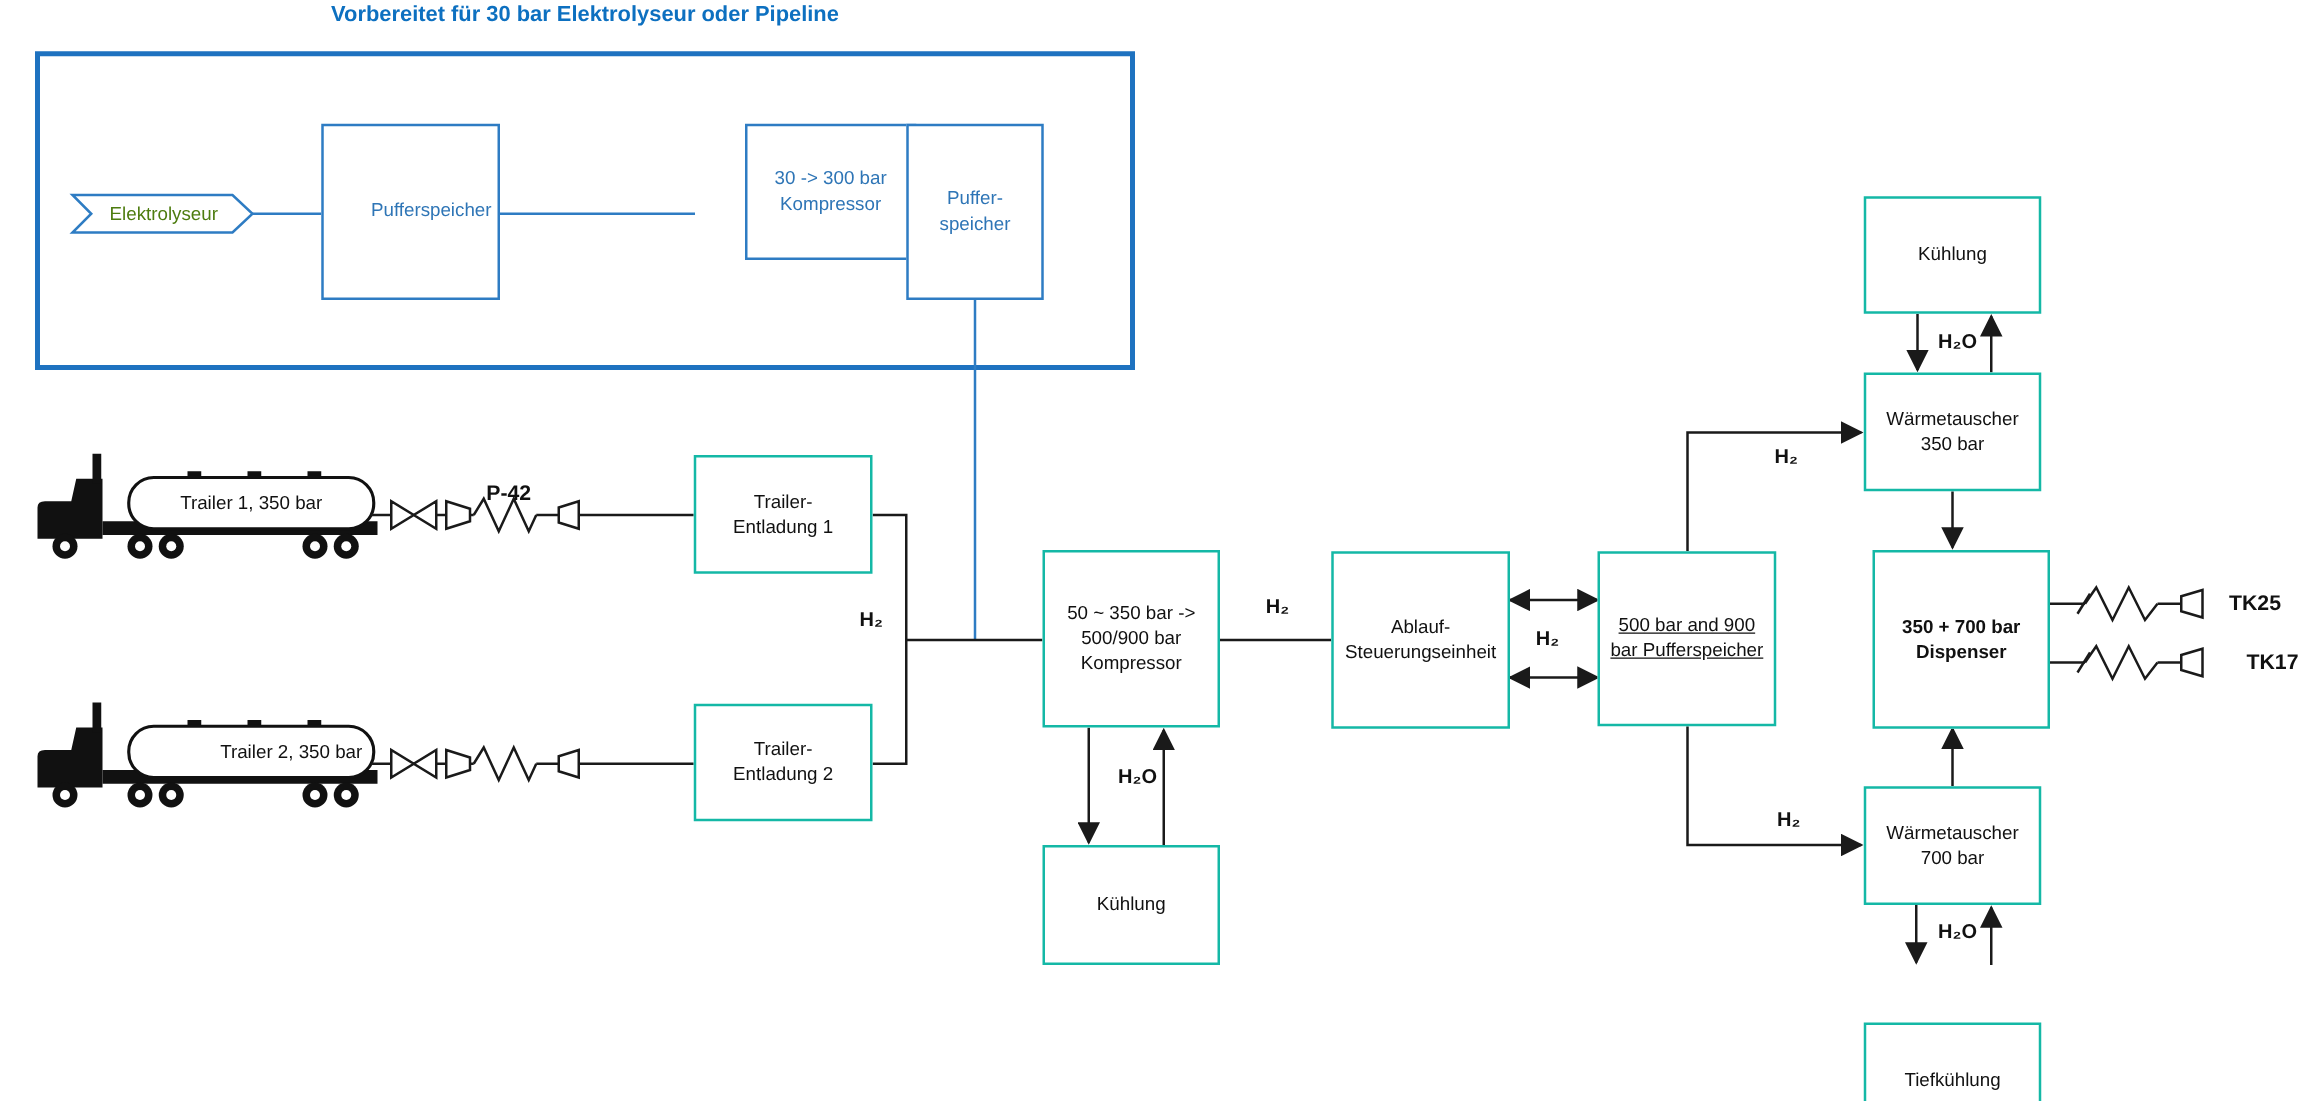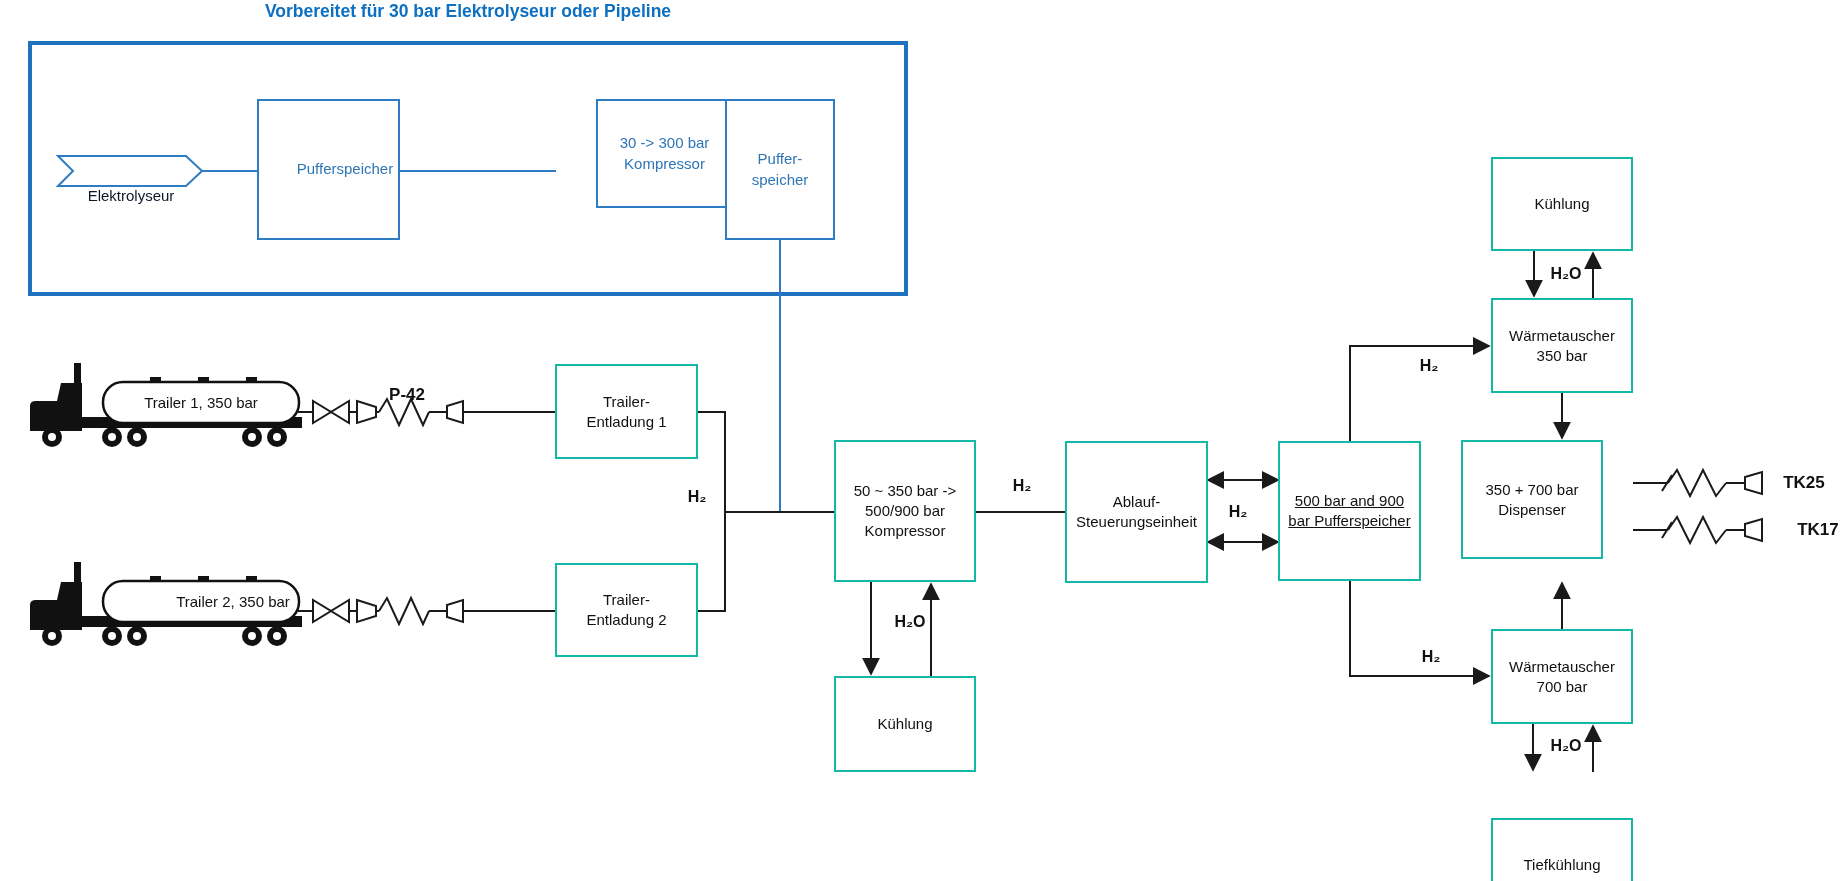--- a/index.html
+++ b/index.html
@@ -9,22 +9,22 @@
   .panel{position:absolute;box-sizing:border-box;left:28px;top:41px;width:880px;height:255px;
          border:4px solid #1e72c0;background:#fff;z-index:1;}
   .title{position:absolute;left:28px;top:1px;width:880px;text-align:center;
          font-size:17.5px;font-weight:bold;color:#0d70c0;z-index:3;}
   .box{position:absolute;box-sizing:border-box;border:2px solid #14b8a6;background:#fff;
        display:flex;align-items:center;justify-content:center;text-align:center;
        font-size:15px;color:#111;white-space:pre-line;line-height:1.32;z-index:3;}
   .bluebox{position:absolute;box-sizing:border-box;border:2px solid #2e7cc3;background:#fff;
        display:flex;align-items:center;justify-content:center;text-align:center;
        font-size:15px;color:#2e75b6;white-space:pre-line;line-height:1.35;z-index:3;}
-  .chevlabel{position:absolute;z-index:3;color:#0f172a;font-size:15px;display:flex;
-       align-items:center;justify-content:center;margin-top:24px;}
+  .chevlabel{position:absolute;z-index:3;color:#4d7c0f;font-size:15px;display:flex;
+       align-items:center;justify-content:center;}
   .tanklabel{position:absolute;z-index:3;display:flex;align-items:center;justify-content:center;
        font-size:15px;color:#111;}
   .flabel{position:absolute;transform:translate(-50%,-50%);font-size:16px;font-weight:bold;
        color:#111;z-index:3;white-space:nowrap;}
   .plabel{position:absolute;transform:translate(-50%,-50%);font-size:17px;font-weight:bold;
        color:#111;z-index:3;white-space:nowrap;}
 </style>
 </head>
 <body>
 
@@ -153,21 +153,21 @@
 500/900 bar
 Kompressor</div>
   <div class="box" style="left:834px;top:676px;width:142px;height:96px;">Kühlung</div>
   <div class="box" style="left:1065px;top:441px;width:143px;height:142px;">Ablauf-
 Steuerungseinheit</div>
   <div class="box" style="left:1278px;top:441px;width:143px;height:140px;text-decoration:underline;">500 bar and 900
 bar Pufferspeicher</div>
   <div class="box" style="left:1491px;top:157px;width:142px;height:94px;">Kühlung</div>
   <div class="box" style="left:1491px;top:298px;width:142px;height:95px;">Wärmetauscher
 350 bar</div>
-  <div class="box" style="left:1461px;top:440px;width:142px;height:119px;">350 + 700 bar
+  <div class="box" style="left:1498px;top:440px;width:142px;height:143px;font-weight:bold;">350 + 700 bar
 Dispenser</div>
   <div class="box" style="left:1491px;top:629px;width:142px;height:95px;">Wärmetauscher
 700 bar</div>
   <div class="box" style="left:1491px;top:772px;width:142px;height:94px;margin-top:46px;">Tiefkühlung</div>
 
   <div class="flabel" style="left:697px;top:497px;">H₂</div>
   <div class="flabel" style="left:1022px;top:486px;">H₂</div>
   <div class="flabel" style="left:1238px;top:512px;">H₂</div>
   <div class="flabel" style="left:1429px;top:366px;">H₂</div>
   <div class="flabel" style="left:1431px;top:657px;">H₂</div>

